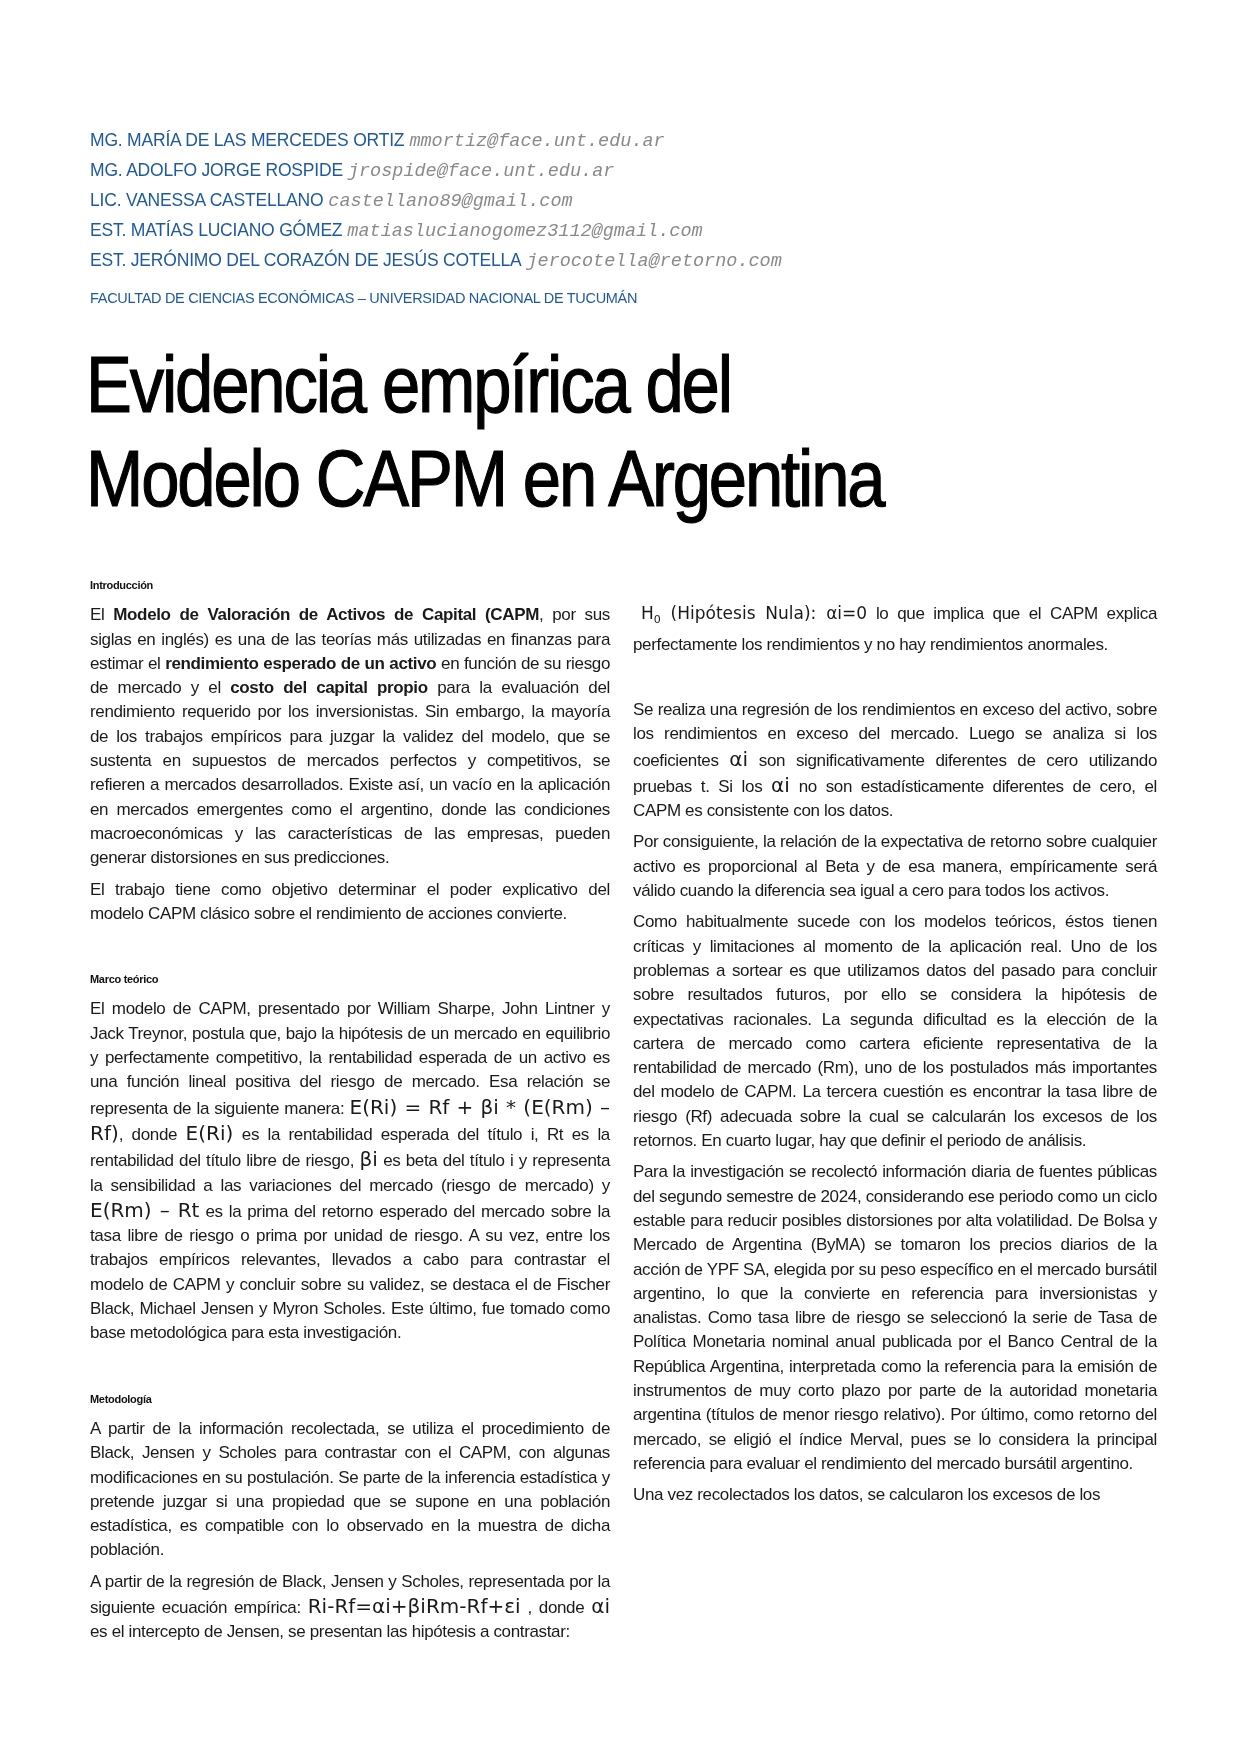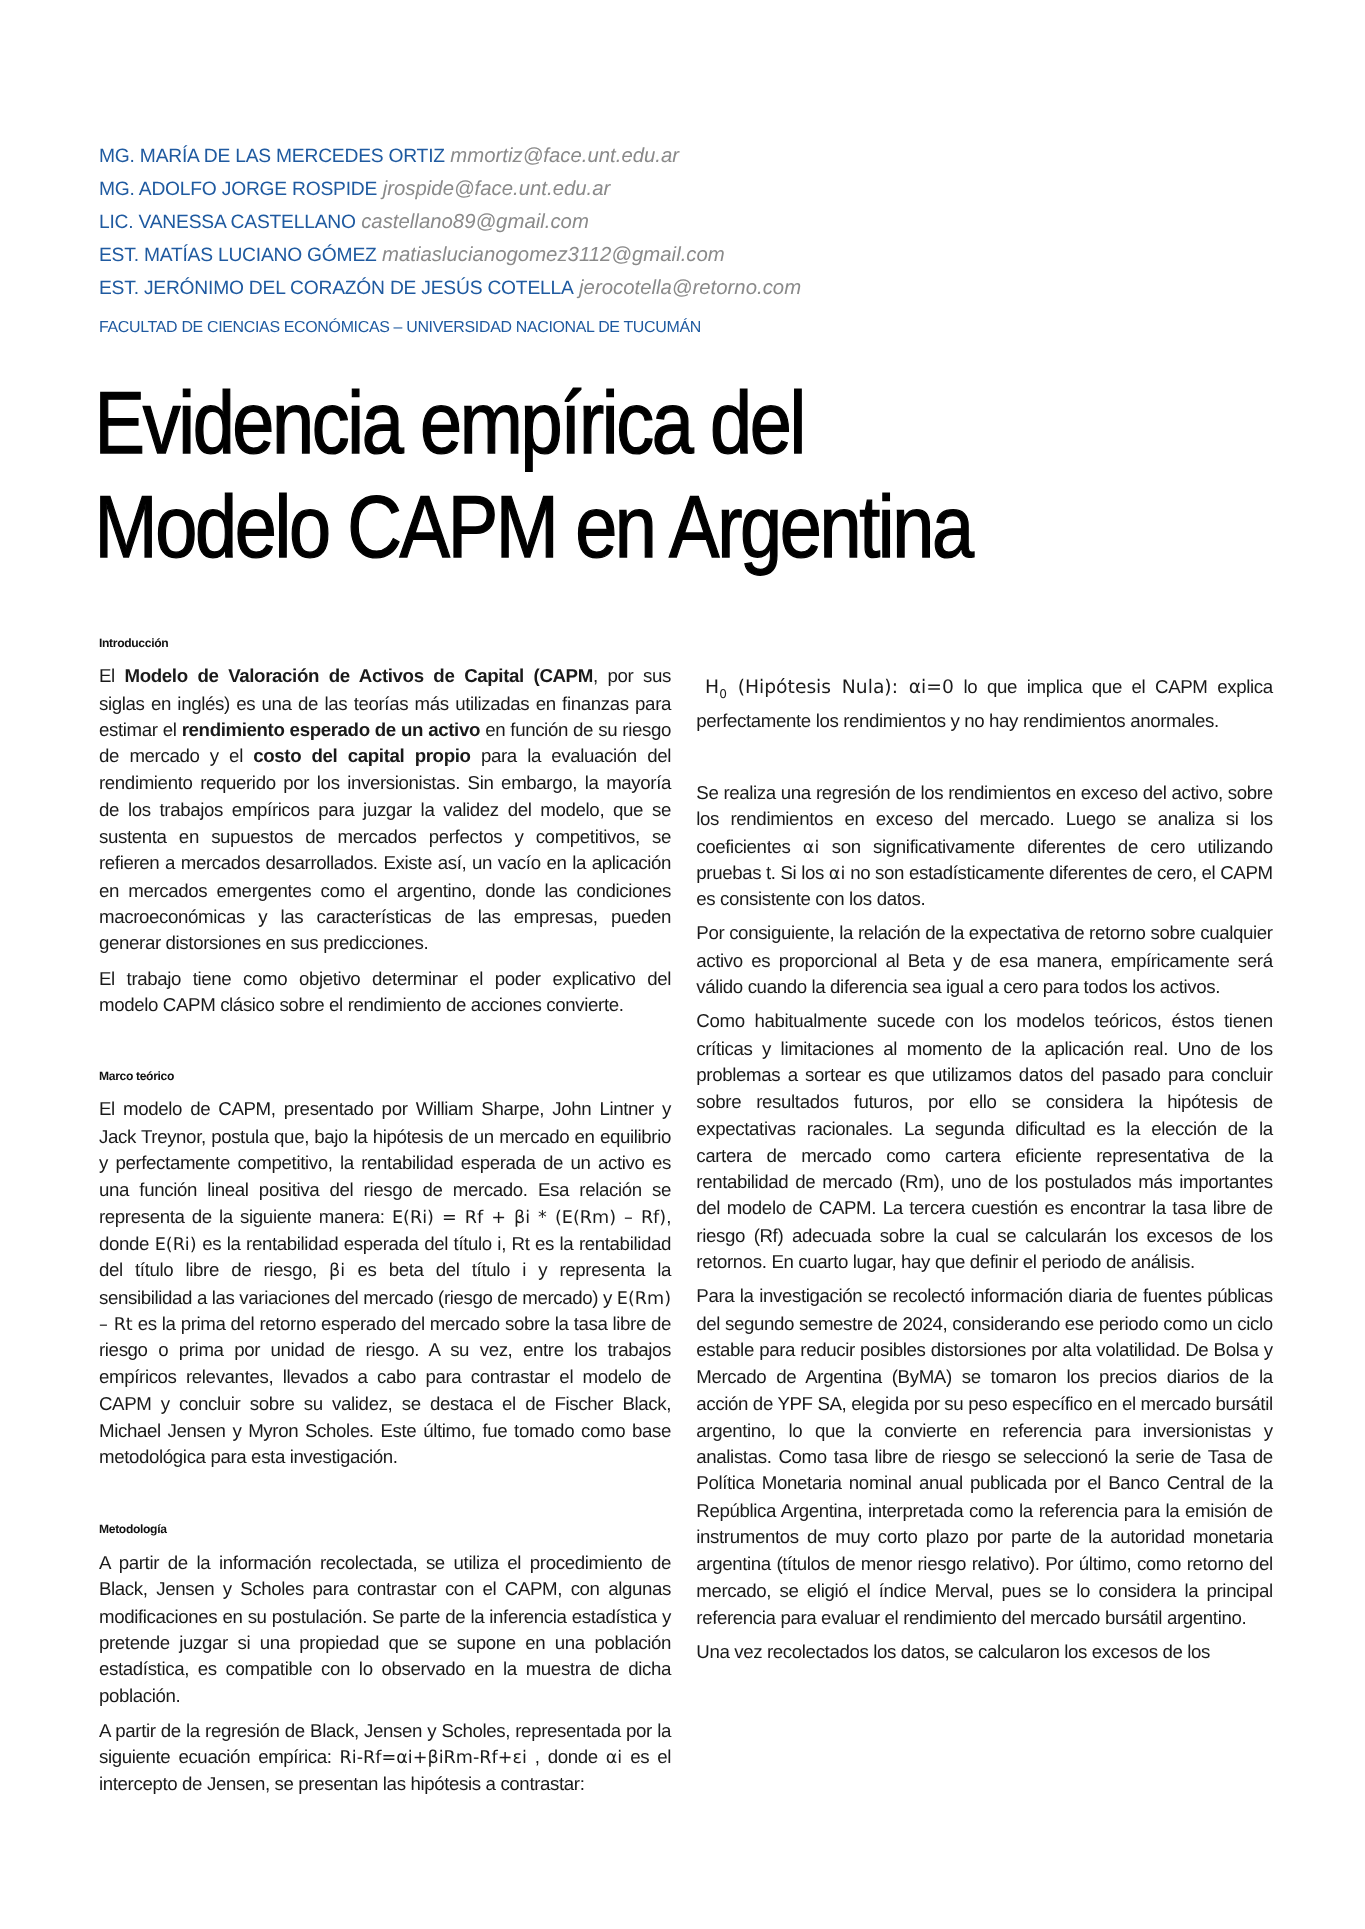--- a/index.html
+++ b/index.html
@@ -1,30 +1,30 @@
 <!DOCTYPE html>
 <html><head>
 <meta charset="utf-8">
 <style>
   html, body { margin: 0; padding: 0; background: #ffffff; }
   body { width: 1241px; height: 1754px; position: relative; overflow: hidden; font-family: "Liberation Sans", sans-serif; color: #1a1a1a; }
   .authors { position: absolute; left: 90px; top: 126px; width: 1000px; }
   .author { font-size: 17.5px; line-height: 29px; white-space: nowrap; }
   .author .name { font-weight: normal; color: #1f5aa0; letter-spacing: -0.2px; }
-  .author .email { font-family: Liberation Sans, sans-serif; font-style: italic; color: #8a8a8a; font-size: 18.5px; margin-left: 5px; }
+  .author .email { font-family: Liberation Mono, monospace; font-style: italic; color: #8a8a8a; font-size: 18.5px; margin-left: 5px; }
   .affil { position: absolute; left: 90px; top: 266px; font-size: 14.5px; color: #1f5aa0; letter-spacing: -0.3px; white-space: nowrap; margin-top: 24px; }
   .title { position: absolute; left: 86px; top: 338px; width: 1100px; font-size: 80px; line-height: 94px; font-weight: normal; color: #000; letter-spacing: -2.5px; transform: scaleX(0.86); transform-origin: left top; margin: 0; -webkit-text-stroke: 1.2px #000; }
   .col { position: absolute; top: 573px; font-size: 17px; line-height: 24.3px; text-align: justify; letter-spacing: -0.35px; }
   .col.left { left: 90px; width: 520px; }
   .col.right { left: 633px; width: 524px; }
   .col p { margin: 0 0 7px 0; }
   .col h3 { margin: 0 0 6px 0; font-size: 11px; font-weight: bold; color: #111; letter-spacing: -0.3px; }
   .gap-sec { height: 34px; }
   .b { font-weight: bold; }
-  .math { font-family: "DejaVu Sans", sans-serif; font-size: 16px; letter-spacing: 0; }
+  .math { font-family: "DejaVu Sans", sans-serif; font-size: 20px; letter-spacing: 0; }
   .hyp { font-family: "DejaVu Sans", sans-serif; font-size: 17px; letter-spacing: 0; padding-left: 8px; }
   sub { font-size: 11px; }
 </style>
 </head>
 <body>
 
 <div class="authors">
   <div class="author">
     <span class="name">MG. MARÍA DE LAS MERCEDES ORTIZ</span><span class="email">mmortiz@face.unt.edu.ar</span>
   </div>
@@ -56,20 +56,20 @@
   <div class="gap-sec"></div>
   <h3>Marco teórico</h3>
   <p><span>El modelo de CAPM, presentado por William Sharpe, John Lintner y Jack Treynor, postula que, bajo la hipótesis de un mercado en equilibrio y perfectamente competitivo, la rentabilidad esperada de un activo es una función lineal positiva del riesgo de mercado. Esa relación se representa de la siguiente manera: </span><span class="math">E(Ri) = Rf + βi * (E(Rm) – Rf)</span><span>, donde </span><span class="math">E(Ri)</span><span> es la rentabilidad esperada del título i, Rt es la rentabilidad del título libre de riesgo, </span><span class="math">βi</span><span> es beta del título i y representa la sensibilidad a las variaciones del mercado (riesgo de mercado) y </span><span class="math">E(Rm) – Rt</span><span> es la prima del retorno esperado del mercado sobre la tasa libre de riesgo o prima por unidad de riesgo. A su vez, entre los trabajos empíricos relevantes, llevados a cabo para contrastar el modelo de CAPM y concluir sobre su validez, se destaca el de Fischer Black, Michael Jensen y Myron Scholes. Este último, fue tomado como base metodológica para esta investigación.</span></p>
   <div class="gap-sec"></div>
   <h3>Metodología</h3>
   <p>A partir de la información recolectada, se utiliza el procedimiento de Black, Jensen y Scholes para contrastar con el CAPM, con algunas modificaciones en su postulación. Se parte de la inferencia estadística y pretende juzgar si una propiedad que se supone en una población estadística, es compatible con lo observado en la muestra de dicha población.</p>
   <p><span>A partir de la regresión de Black, Jensen y Scholes, representada por la siguiente ecuación empírica: </span><span class="math">Ri-Rf=αi+βiRm-Rf+εi</span><span>     , donde </span><span class="math">αi</span><span> es el intercepto de Jensen, se presentan las hipótesis a contrastar:</span></p>
 </div>
 
 <div class="col right" style="top: 573px;">
-  <p style="margin-top:40px;"><span class="hyp"><span>H</span><sub>0</sub><span> (Hipótesis Nula): αi=0</span></span><span> lo que implica que el CAPM explica perfectamente los rendimientos y no hay rendimientos anormales.</span></p>
+  <p style="margin-top:28px;"><span class="hyp"><span>H</span><sub>0</sub><span> (Hipótesis Nula): αi=0</span></span><span> lo que implica que el CAPM explica perfectamente los rendimientos y no hay rendimientos anormales.</span></p>
   <div class="gap-sec"></div>
   <p><span>Se realiza una regresión de los rendimientos en exceso del activo, sobre los rendimientos en exceso del mercado. Luego se analiza si los coeficientes </span><span class="math">αi</span><span> son significativamente diferentes de cero utilizando pruebas t. Si los </span><span class="math">αi</span><span> no son estadísticamente diferentes de cero, el CAPM es consistente con los datos.</span></p>
   <p>Por consiguiente, la relación de la expectativa de retorno sobre cualquier activo es proporcional al Beta y de esa manera, empíricamente será válido cuando la diferencia sea igual a cero para todos los activos.</p>
   <p>Como habitualmente sucede con los modelos teóricos, éstos tienen críticas y limitaciones al momento de la aplicación real. Uno de los problemas a sortear es que utilizamos datos del pasado para concluir sobre resultados futuros, por ello se considera la hipótesis de expectativas racionales. La segunda dificultad es la elección de la cartera de mercado como cartera eficiente representativa de la rentabilidad de mercado (Rm), uno de los postulados más importantes del modelo de CAPM. La tercera cuestión es encontrar la tasa libre de riesgo (Rf) adecuada sobre la cual se calcularán los excesos de los retornos. En cuarto lugar, hay que definir el periodo de análisis.</p>
   <p>Para la investigación se recolectó información diaria de fuentes públicas del segundo semestre de 2024, considerando ese periodo como un ciclo estable para reducir posibles distorsiones por alta volatilidad. De Bolsa y Mercado de Argentina (ByMA) se tomaron los precios diarios de la acción de YPF SA, elegida por su peso específico en el mercado bursátil argentino, lo que la convierte en referencia para inversionistas y analistas. Como tasa libre de riesgo se seleccionó la serie de Tasa de Política Monetaria nominal anual publicada por el Banco Central de la República Argentina, interpretada como la referencia para la emisión de instrumentos de muy corto plazo por parte de la autoridad monetaria argentina (títulos de menor riesgo relativo). Por último, como retorno del mercado, se eligió el índice Merval, pues se lo considera la principal referencia para evaluar el rendimiento del mercado bursátil argentino.</p>
   <p>Una vez recolectados los datos, se calcularon los excesos de los</p>
 </div>
 
 </body></html>

